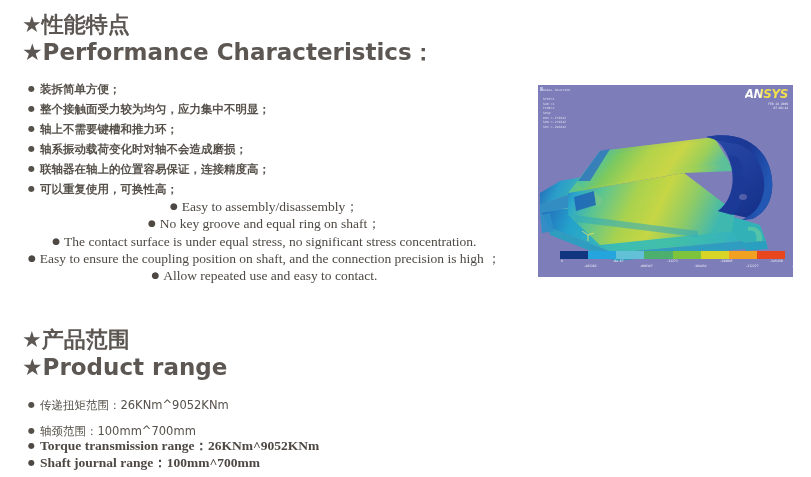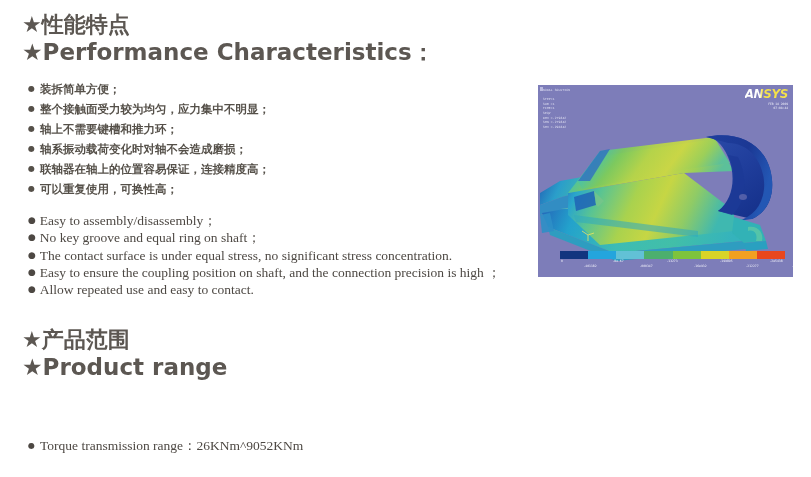--- a/index.html
+++ b/index.html
@@ -193,36 +193,41 @@
 
   <ul class="list list-cn" style="top:79px;">
     <li><span class="bul">●</span><span>装拆简单方便；</span></li>
     <li><span class="bul">●</span><span>整个接触面受力较为均匀，应力集中不明显；</span></li>
     <li><span class="bul">●</span><span>轴上不需要键槽和推力环；</span></li>
     <li><span class="bul">●</span><span>轴系振动载荷变化时对轴不会造成磨损；</span></li>
     <li><span class="bul">●</span><span>联轴器在轴上的位置容易保证，连接精度高；</span></li>
     <li><span class="bul">●</span><span>可以重复使用，可换性高；</span></li>
   </ul>
 
-  <ul class="list list-en" style="top:212px;">
+  <ul class="list list-en" style="top:198px;text-align:center;">
     <li><span class="bul">●</span><span>Easy to assembly/disassembly；</span></li>
     <li><span class="bul">●</span><span>No key groove and equal ring on shaft；</span></li>
     <li><span class="bul">●</span><span>The contact surface is under equal stress, no significant stress concentration.</span></li>
     <li><span class="bul">●</span><span>Easy to ensure the coupling position on shaft, and the connection precision is high ；</span></li>
     <li><span class="bul">●</span><span>Allow repeated use and easy to contact.</span></li>
   </ul>
 
   <div class="heading-block" style="top:327px;">
     <div class="heading-cn">★产品范围</div>
     <div class="heading-en">★Product range</div>
   </div>
 
-
-  <ul class="list list-range-en" style="top:437px;">
+  <ul class="list list-range-cn" style="top:392px;">
+    <li><span class="bul">●</span><span>传递扭矩范围：26KNm^9052KNm</span></li>
+    <li><span class="bul">●</span><span>轴颈范围：100mm^700mm</span></li>
+  </ul>
+
+  <ul class="list list-range-en" style="top:437px;font-weight:bold;">
     <li><span class="bul">●</span><span>Torque transmission range：26KNm^9052KNm</span></li>
+    <li><span class="bul">●</span><span>Shaft journal range：100mm^700mm</span></li>
   </ul>
 
   <div class="fea-panel">
 
     <svg class="fea-svg" viewBox="0 0 255 192" preserveAspectRatio="none">
       <defs>
         <linearGradient id="topFace" x1="0" y1="0" x2="1" y2="0.25">
           <stop offset="0%" stop-color="#2f6fc4"></stop>
           <stop offset="9%" stop-color="#29a7cf"></stop>
           <stop offset="20%" stop-color="#49c2a8"></stop>

